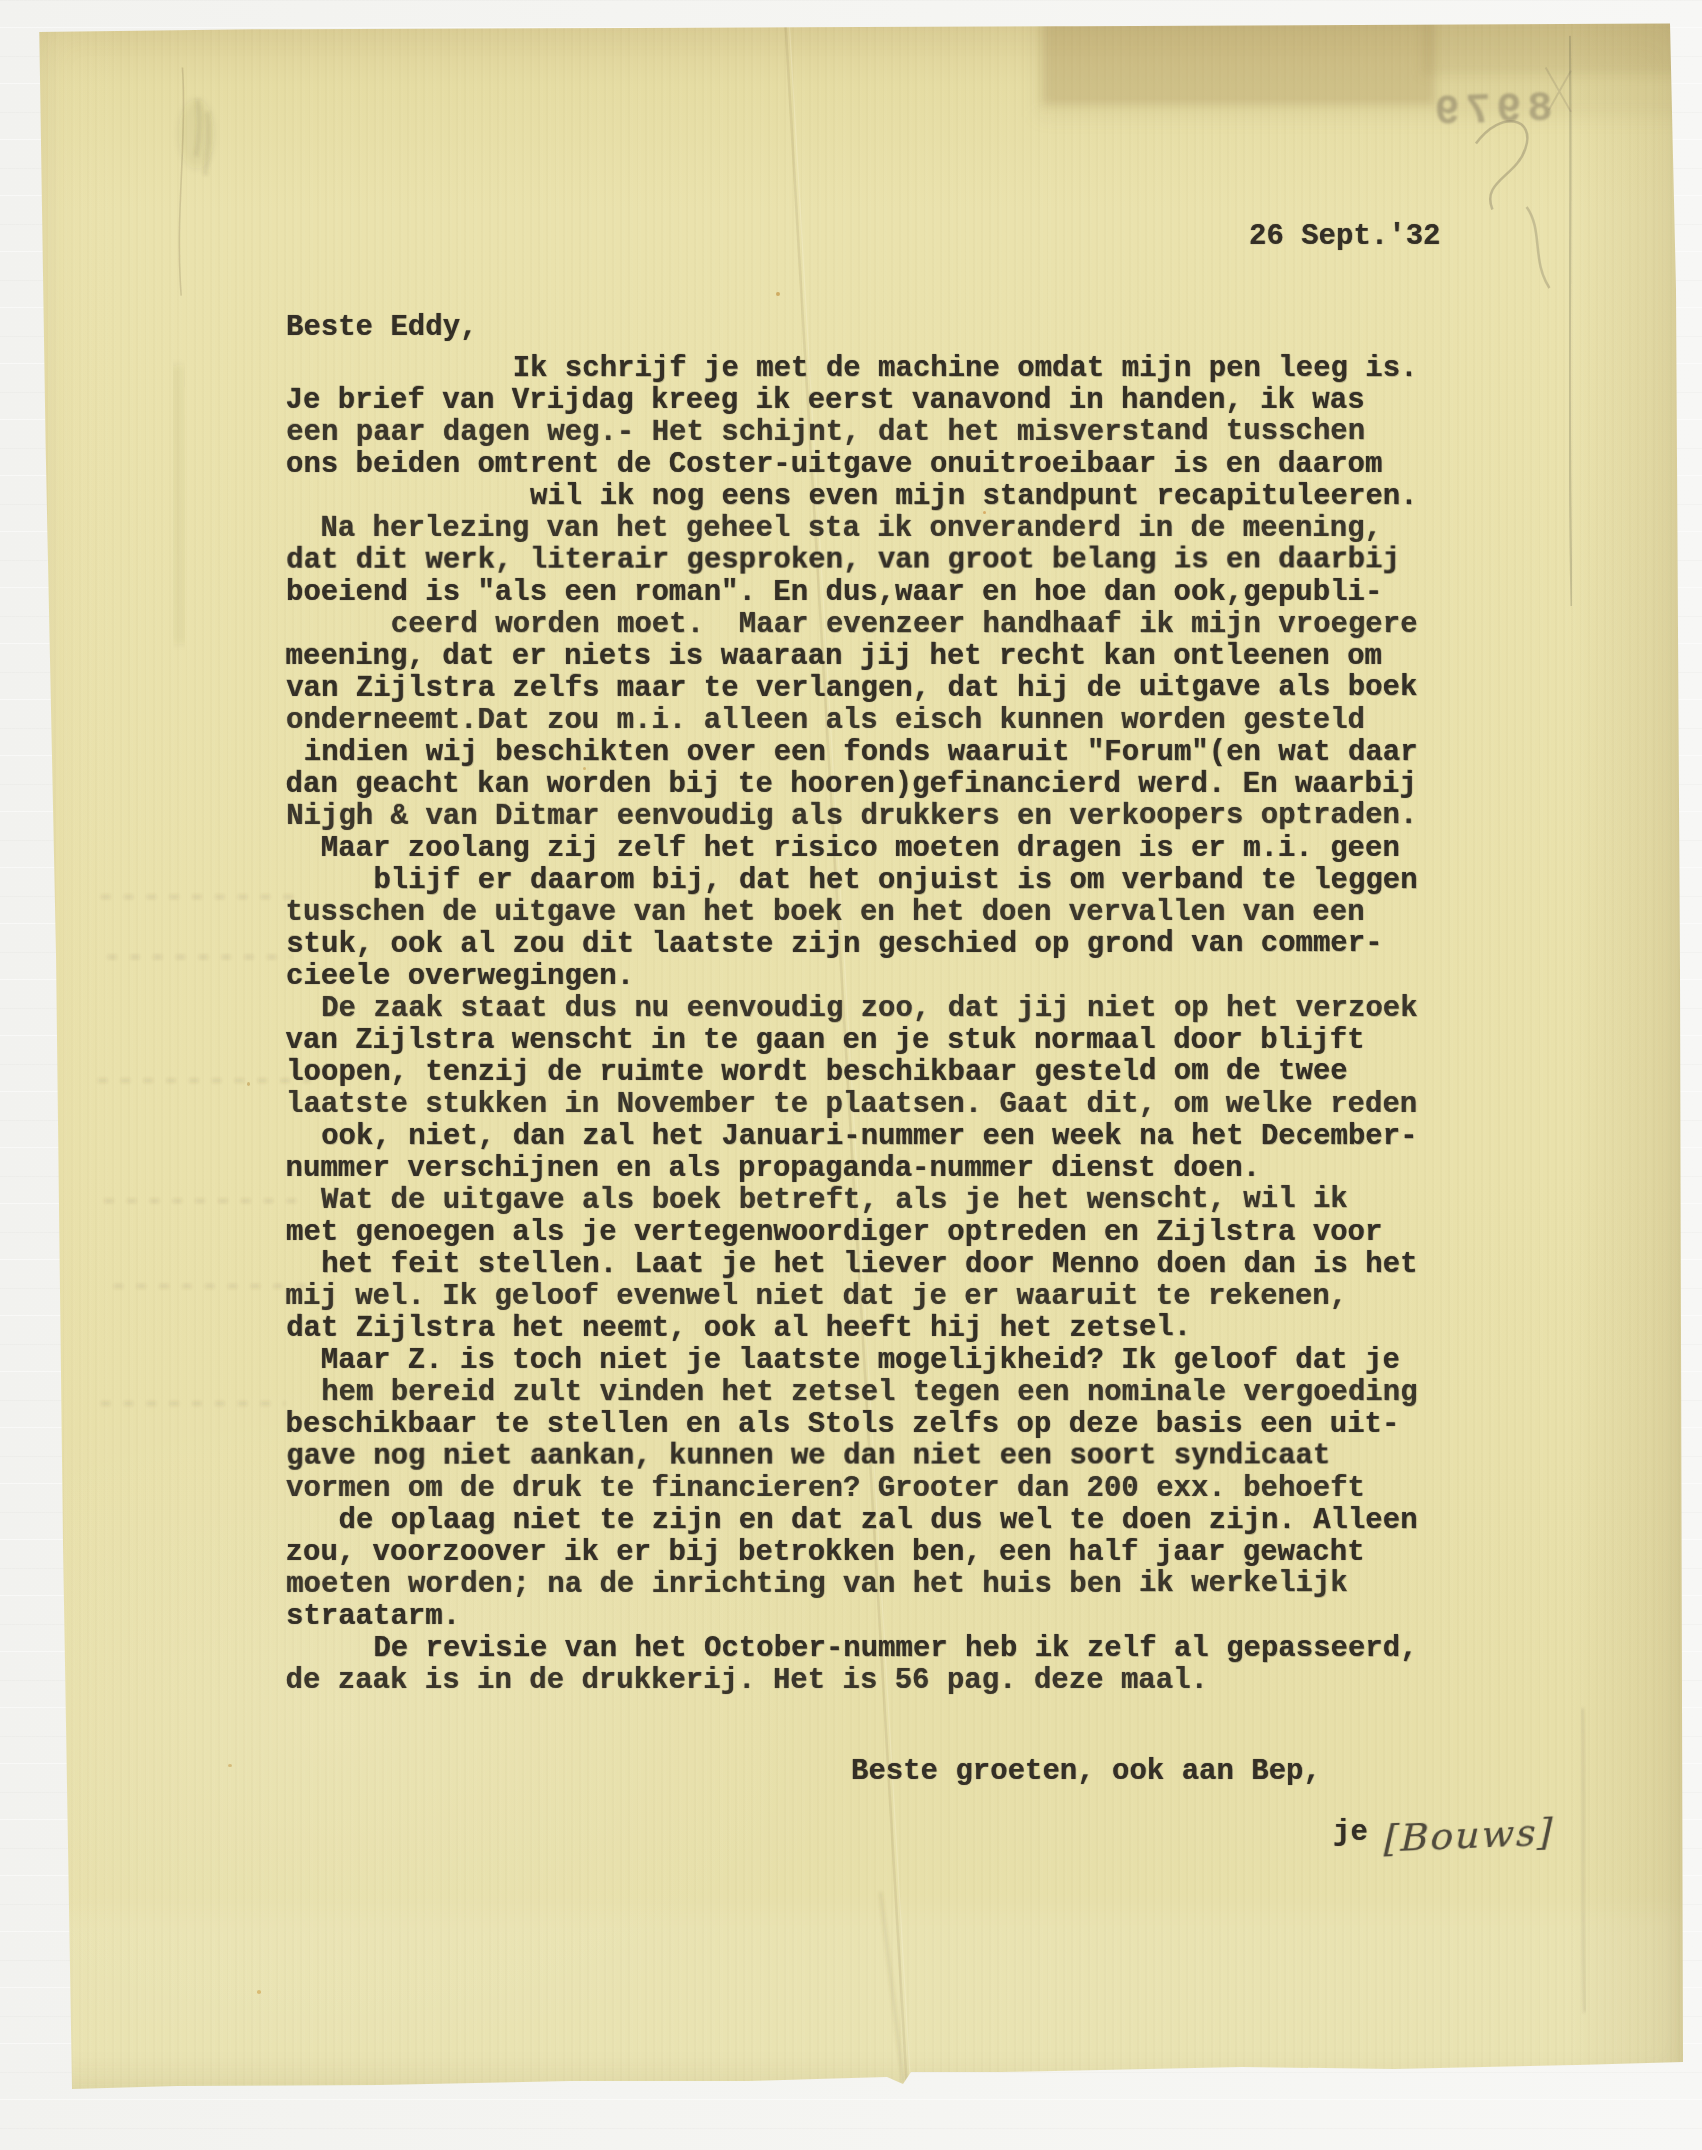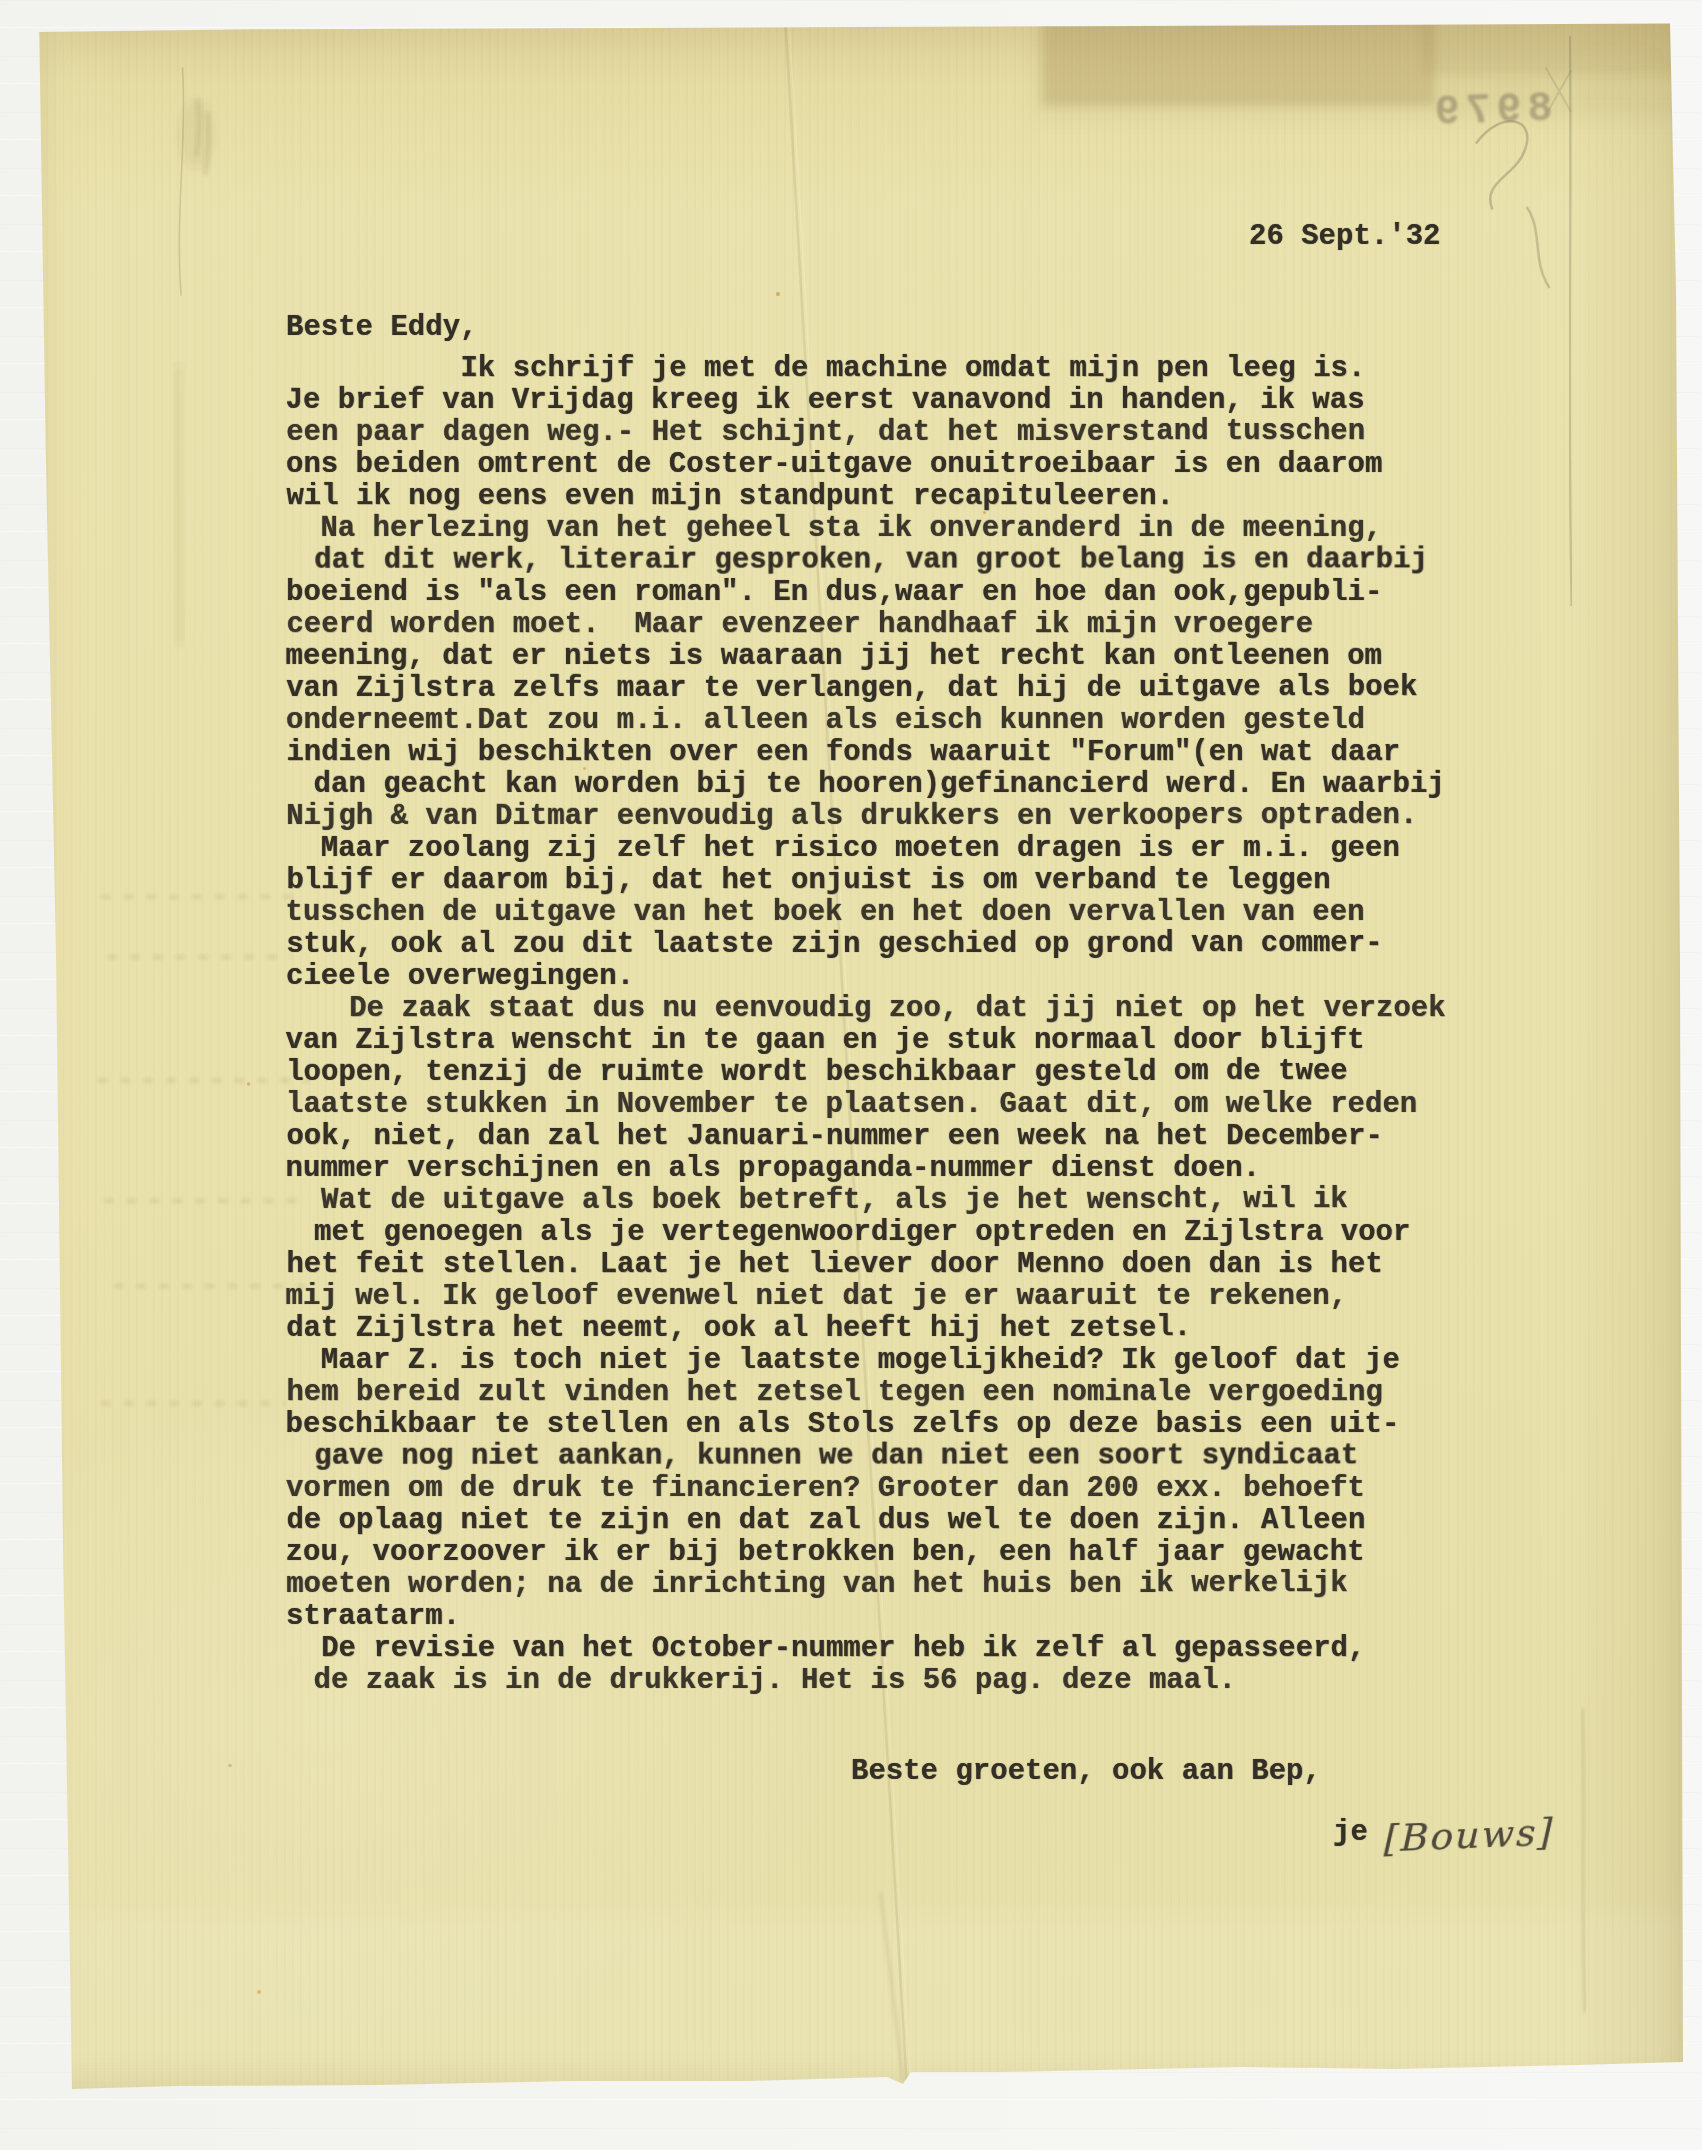--- a/index.html
+++ b/index.html
@@ -46,25 +46,25 @@
 
   .tline{
     position:relative;
     white-space:pre;
     font:700 29px/32px "Liberation Mono", monospace;
     color:#342f26;
     letter-spacing:0;
     text-shadow:0 0 1.1px rgba(52,47,38,0.60), 0.7px 0.4px 0 rgba(52,47,38,0.22), -0.4px -0.3px 0 rgba(52,47,38,0.16);
   }
   #bodyText{position:absolute;left:248px;top:330px;filter:blur(0.1px);}
-  #bodyText .tline:nth-child(4n+1){transform:translate(0.4px,0.3px);}
+  #bodyText .tline:nth-child(4n+1){transform:translate(0.4px,0.3px);text-align:right;}
   #bodyText .tline:nth-child(4n+2){transform:translate(-0.4px,-0.2px);}
   #bodyText .tline:nth-child(4n+3){transform:translate(0.2px,-0.4px) rotate(-0.02deg);}
   #bodyText .tline:nth-child(3n){opacity:0.96;}
-  #bodyText .tline:nth-child(7n){filter:blur(0.2px);margin-left:28px;}
+  #bodyText .tline:nth-child(7n){filter:blur(0.2px);}
 
   .abs{position:absolute;}
   #dateLine{left:1211px;top:198px;}
   #salutation{left:248px;top:289px;}
   #closing{left:813px;top:1733px;}
   #sigTyped{left:1295px;top:1794px;}
   #sigHand{
     left:1346px;top:1781px;
     font-family:"DejaVu Serif", serif;font-style:italic;font-weight:400;
     font-size:38px;line-height:63px;color:#4f4a3c;

